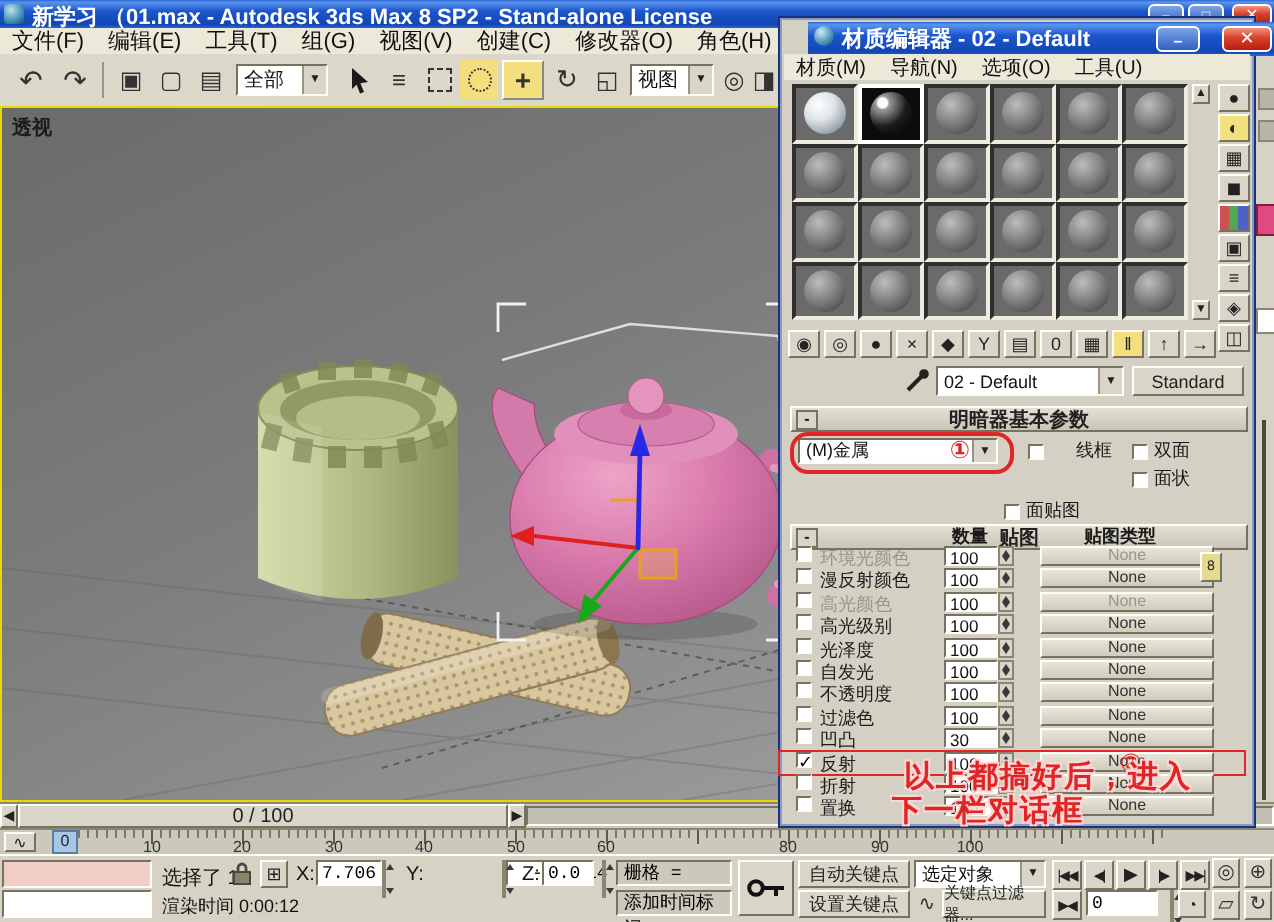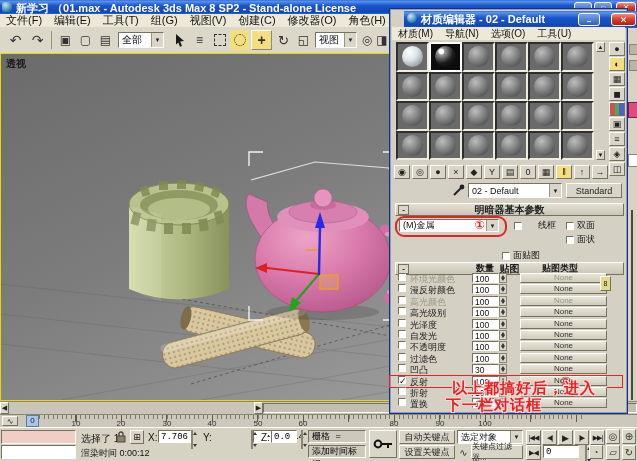--- a/index.html
+++ b/index.html
@@ -514,20 +514,23 @@
         </div>
     </div>
     <div class="abs btn3d" style="left:210px;top:267px;width:11px;height:15px;font-size:7px;background:#e6d98e;">8</div>
   </div>
 
   <div class="abs me-note" style="left:452px;top:379px;">以上都搞好后，进入</div>
   <div class="abs me-note" style="left:446px;top:396px;">下一栏对话框</div>
 
   <div class="abs" id="timeslider">
     <div class="abs btn3d" style="left:0;top:0;width:9px;height:12px;font-size:7px;">◀</div>
+    <div class="abs btn3d" style="left:9px;top:0;width:245px;height:12px;font-size:10px;">
+      <span>0 / 100</span>
+    </div>
     <div class="abs btn3d" style="left:254px;top:0;width:9px;height:12px;font-size:7px;">▶</div>
     <div class="abs sunk" style="left:263px;top:1px;width:374px;height:10px;background:#c2beb0;"></div>
   </div>
 
   <div class="abs" style="left:0;top:414px;width:637px;height:13px;background:#ccc8bb;border-top:1px solid #8b8574;box-sizing:border-box;">
     <div class="abs btn3d" style="left:2px;top:1px;width:16px;height:10px;font-size:8px;">∿</div>
     <div class="abs ruler-minor" style="left:30px;top:0;width:552px;height:4px;"></div>
     <div class="abs ruler-major" style="left:30px;top:0;width:552px;height:7px;"></div>
     <div class="abs" style="left:26px;top:0;width:13px;height:12px;background:#a9c6e2;border:1px solid #5a7ca8;box-sizing:border-box;font-size:8px;color:#123;text-align:center;line-height:10px;">
       <span>0</span>

